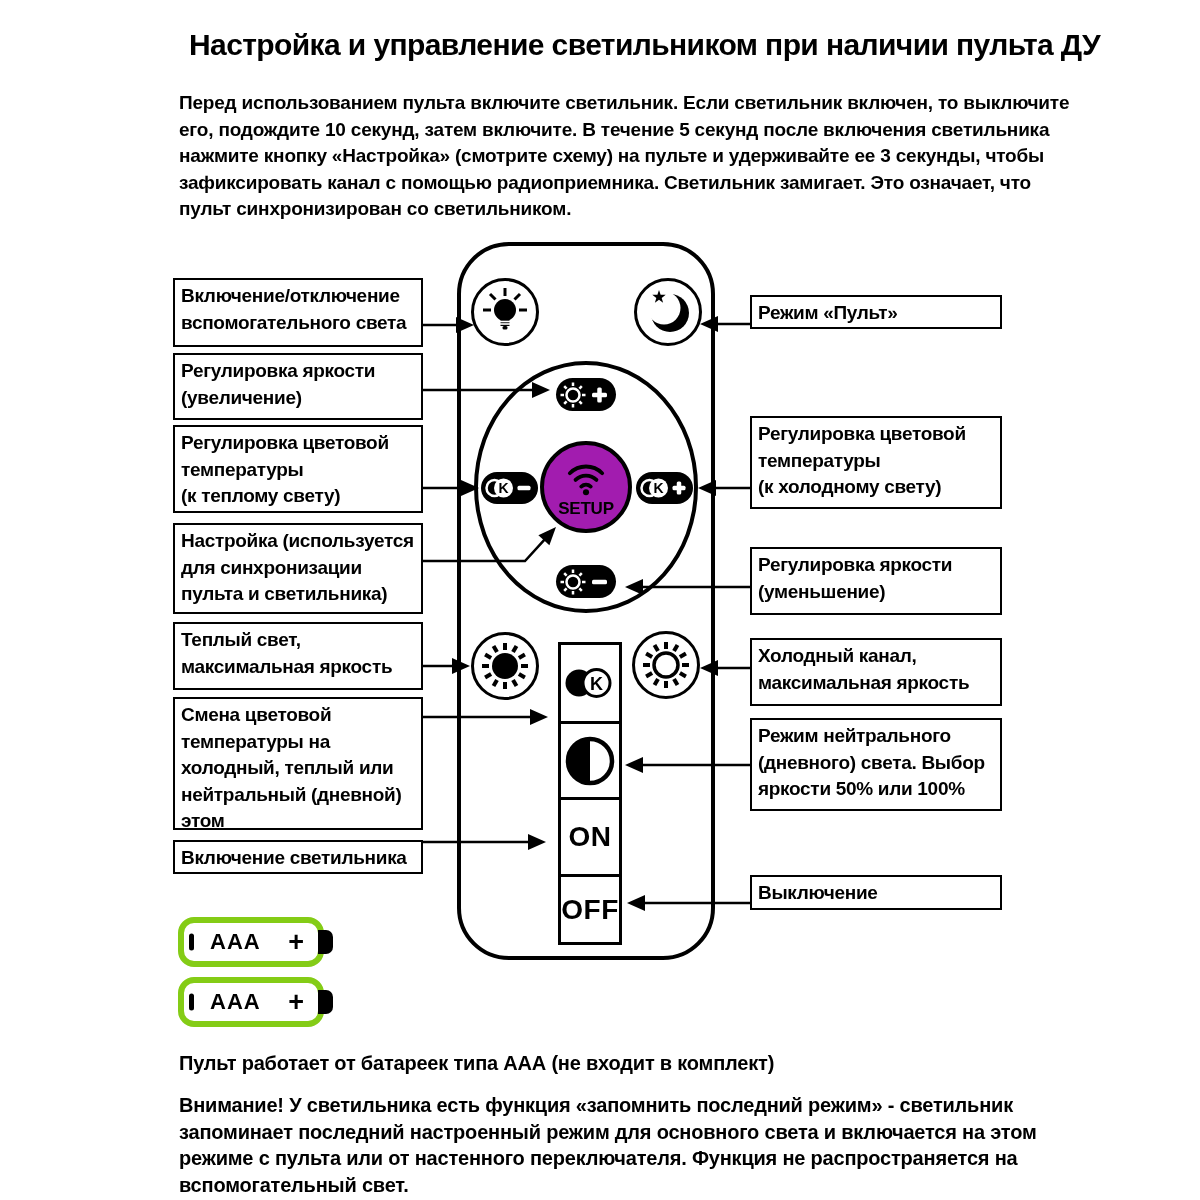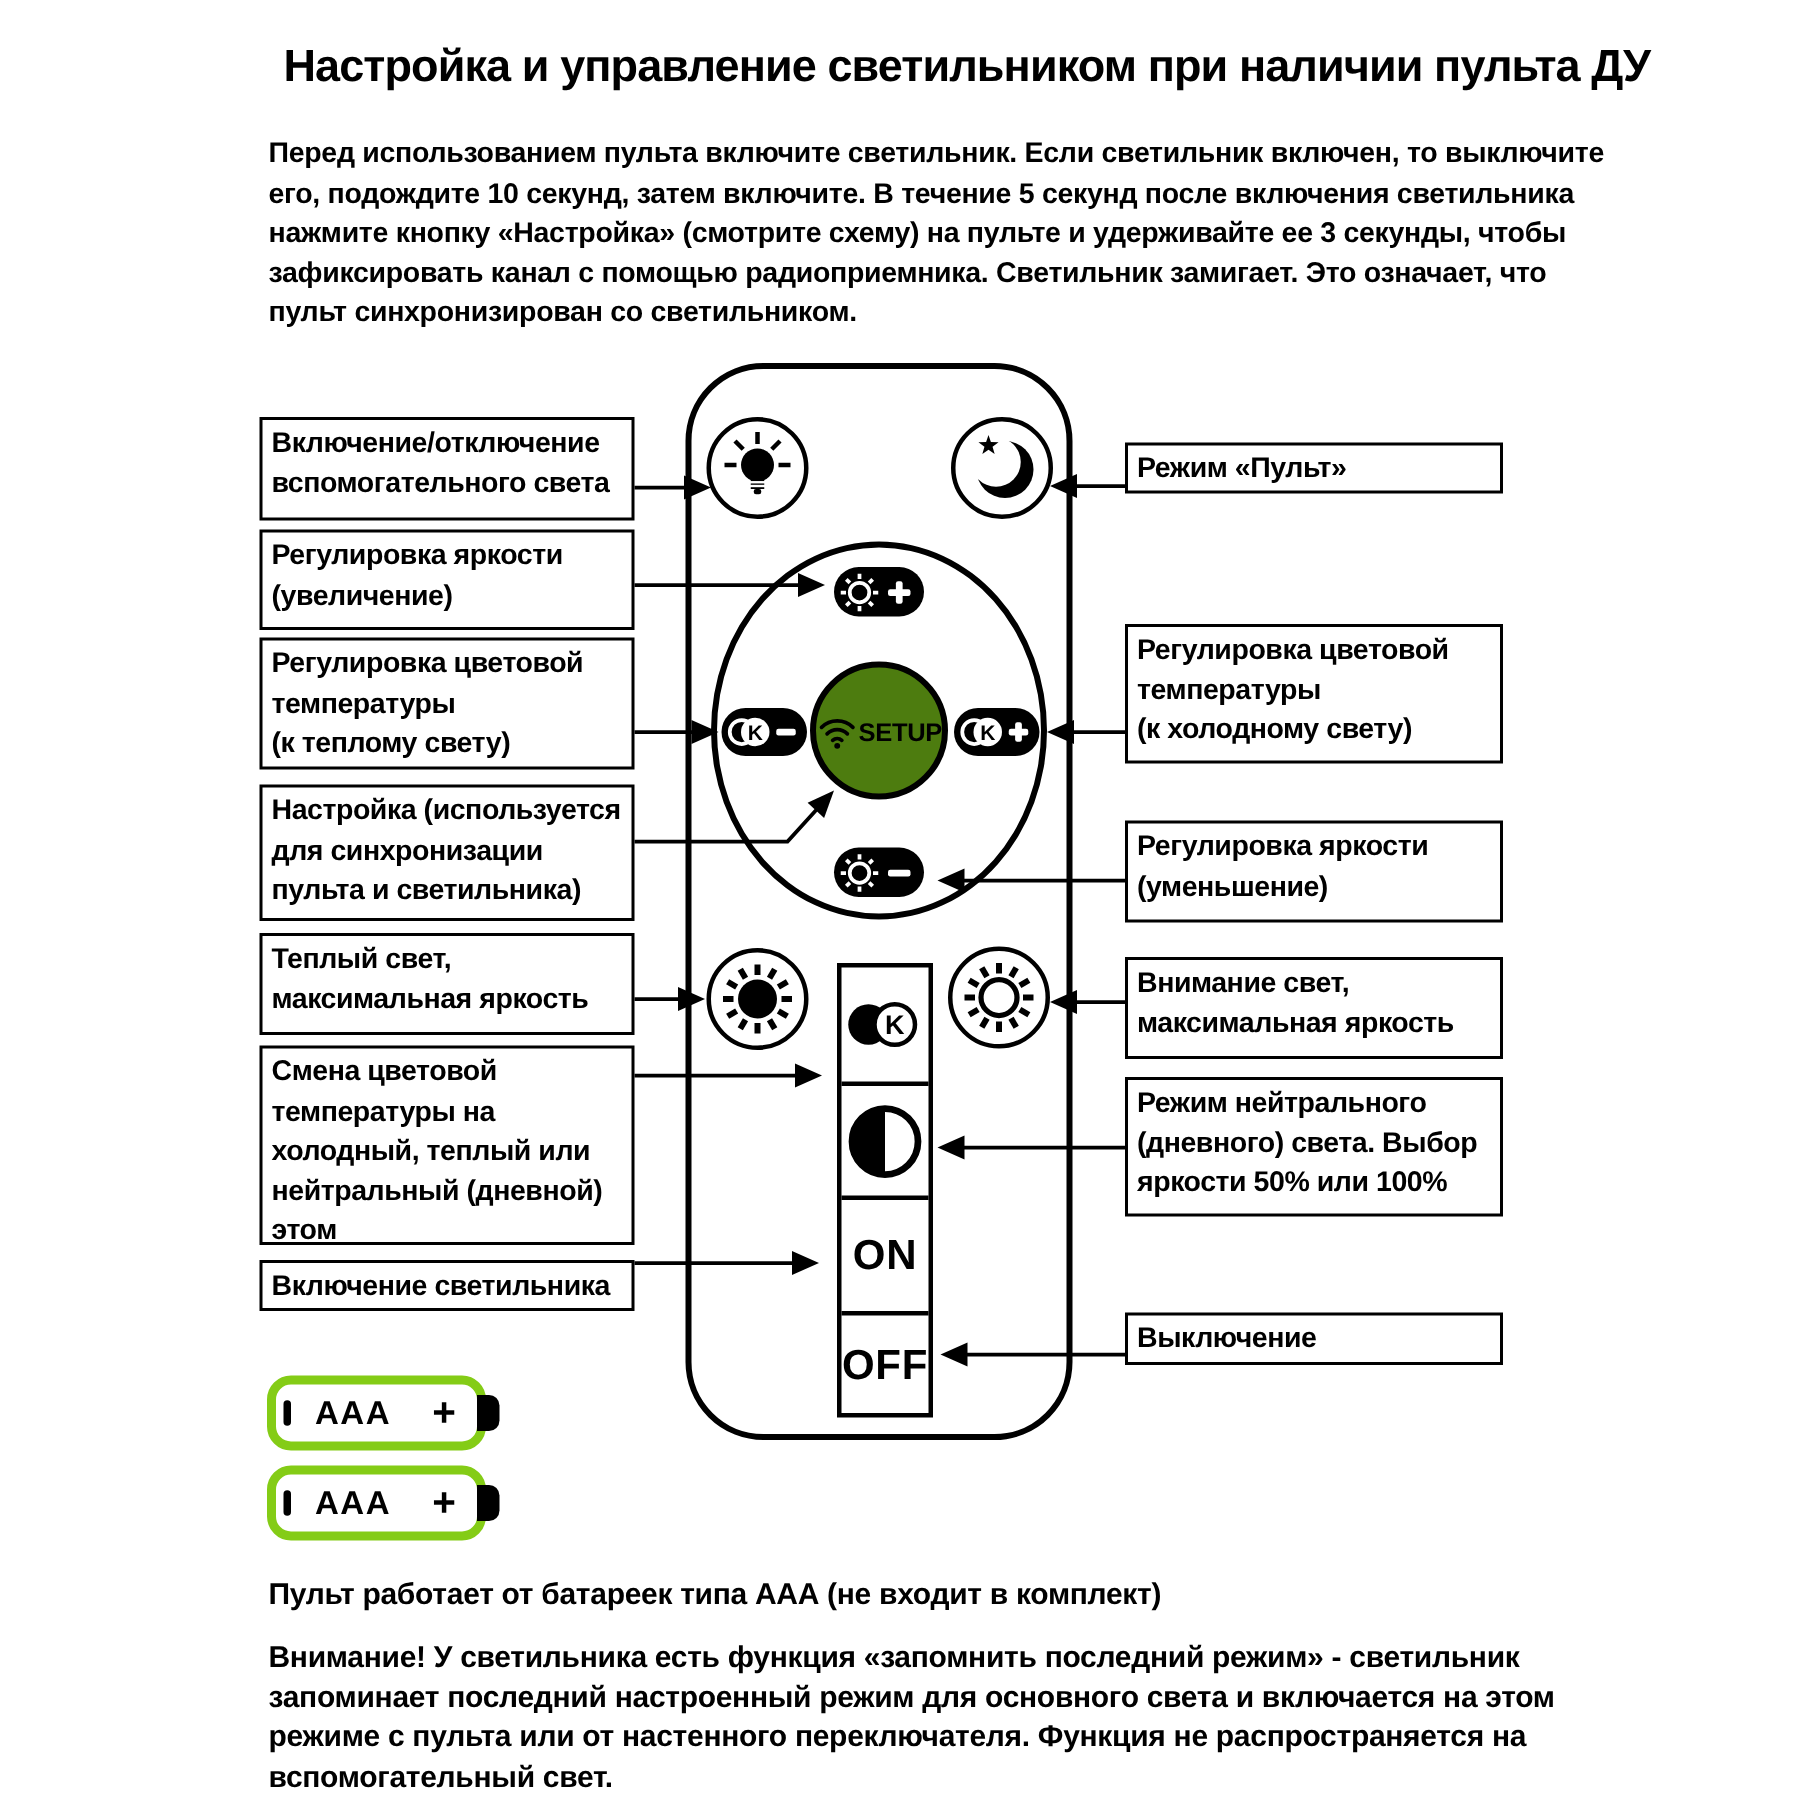--- a/index.html
+++ b/index.html
@@ -9,21 +9,21 @@
   .para{position:absolute;font-size:19px;line-height:26.5px;letter-spacing:-0.2px;white-space:pre-line;margin:4px}
   .co{position:absolute;border:2px solid #000;box-sizing:border-box;background:#fff;z-index:2;
       padding:3px 6px 0 6px;font-size:19px;line-height:26.5px;letter-spacing:-0.3px;white-space:pre-line;overflow:hidden}
   .remote{position:absolute;left:457px;top:242px;width:258px;height:718px;border:4px solid #000;
           border-radius:52px;box-sizing:border-box;background:#fff;z-index:1}
   .dpad{position:absolute;left:474px;top:361px;width:224px;height:252px;border:4px solid #000;
         border-radius:50%;box-sizing:border-box;background:#fff;z-index:2}
   .cbtn{position:absolute;border:3px solid #000;border-radius:50%;background:#fff;box-sizing:border-box;
         display:flex;align-items:center;justify-content:center;z-index:3}
   .setup{position:absolute;left:540px;top:441px;width:92px;height:92px;border:4px solid #000;border-radius:50%;
-         box-sizing:border-box;background:#4d7c0f;z-index:3;display:flex;flex-direction:row;align-items:center;
+         box-sizing:border-box;background:#a21caf;z-index:3;display:flex;flex-direction:column;align-items:center;
          justify-content:center;padding-top:2px}
   .setup-label{font-size:17px;letter-spacing:-0.2px;margin-top:1px}
   .pill{position:absolute;background:#000;border-radius:17px;display:flex;align-items:center;justify-content:center;z-index:3}
   .col{position:absolute;left:558px;top:642px;width:64px;height:303px;border:3px solid #000;box-sizing:border-box;
        background:#fff;z-index:3;display:flex;flex-direction:column}
   .cell{display:flex;align-items:center;justify-content:center;border-bottom:3px solid #000;box-sizing:border-box}
   .cell:last-child{border-bottom:none;flex:1}
   .onoff{font-size:28px;letter-spacing:0.5px}
   .battery{position:absolute;width:146px;height:50px;border:6px solid #84cc16;border-radius:16px;box-sizing:border-box;background:#fff}
   .bat-term{position:absolute;left:5px;top:50%;transform:translateY(-50%);width:5px;height:17px;background:#000;border-radius:2.5px}
@@ -214,21 +214,21 @@
 нейтральный (дневной)
 этом</div>
 <div class="co" style="left:173px;top:840px;width:250px;height:34px">Включение светильника</div>
 
 <div class="co" style="left:750px;top:295px;width:252px;height:34px">Режим «Пульт»</div>
 <div class="co" style="left:750px;top:416px;width:252px;height:93px">Регулировка цветовой
 температуры
 (к холодному свету)</div>
 <div class="co" style="left:750px;top:547px;width:252px;height:68px">Регулировка яркости
 (уменьшение)</div>
-<div class="co" style="left:750px;top:638px;width:252px;height:68px">Внимание свет,
+<div class="co" style="left:750px;top:638px;width:252px;height:68px">Холодный канал,
 максимальная яркость</div>
 <div class="co" style="left:750px;top:718px;width:252px;height:93px">Режим нейтрального
 (дневного) света. Выбор
 яркости 50% или 100%</div>
 <div class="co" style="left:750px;top:875px;width:252px;height:35px">Выключение светильника</div>
 
 <svg class="overlay">
   <g>
       <line x1="423" y1="325" x2="458" y2="325"></line>
       <polygon points="474,325 456,317 456,333"></polygon>

